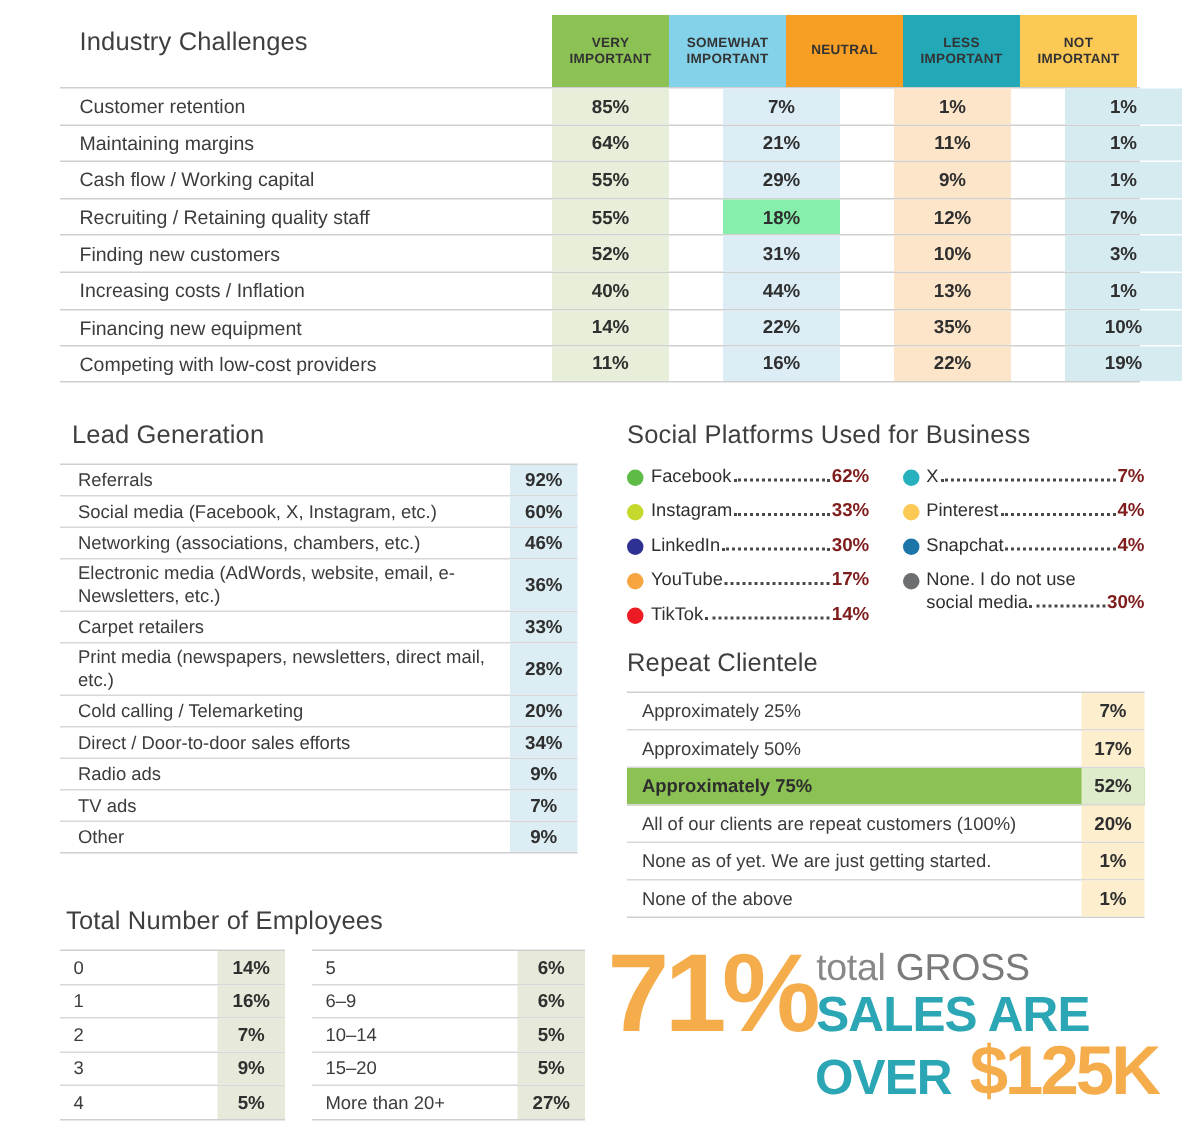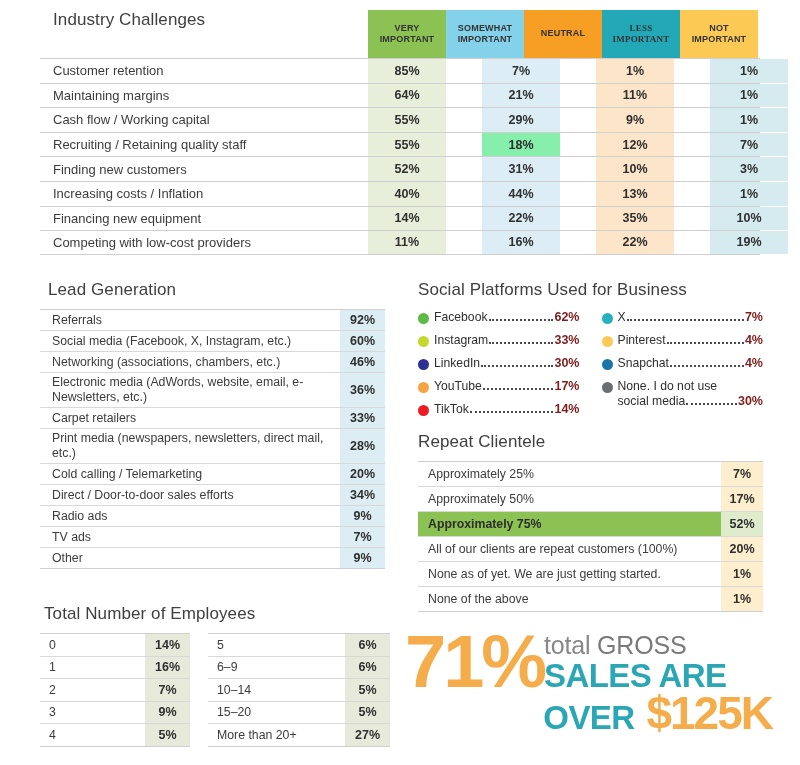--- a/index.html
+++ b/index.html
@@ -16,21 +16,21 @@
   
   .section-title {
     font-size: 17px;
     font-weight: 400;
     color: #3f3f3f;
     letter-spacing: .1px;
   }
 
   
   .challenges { position: absolute; left: 40px; top: 10px; width: 720px; }
-  .ch-head { display: flex; align-items: flex-start; height: 48px; }
+  .ch-head { display: flex; align-items: center; height: 48px; }
   .ch-head-title { flex: 0 0 328px; padding-bottom: 12px; padding-left: 13px; }
   .ch-head-cells { display: flex; height: 48px; }
   .ch-hcell {
     width: 78px; height: 48px;
     display: flex; align-items: center; justify-content: center;
     text-align: center;
     font-size: 9px; font-weight: 700; letter-spacing: .2px;
     line-height: 1.25;
     color: #333;
     text-transform: uppercase;
@@ -168,21 +168,21 @@
 
 <div class="page">
 
   <section class="challenges">
     <div class="ch-head">
       <div class="ch-head-title section-title">Industry Challenges</div>
       <div class="ch-head-cells" id="ch-head-cells">
           <div class="ch-hcell" style="background: rgb(140, 193, 83);">VERY IMPORTANT</div>
           <div class="ch-hcell" style="background: rgb(132, 210, 234);">SOMEWHAT IMPORTANT</div>
           <div class="ch-hcell" style="background: rgb(247, 158, 36);">NEUTRAL</div>
-          <div class="ch-hcell" style="background: rgb(35, 168, 183); font-family: Liberation Serif, serif;">LESS IMPORTANT</div>
+          <div class="ch-hcell" style="background: rgb(35, 168, 183);">LESS IMPORTANT</div>
           <div class="ch-hcell" style="background: rgb(253, 201, 85);">NOT IMPORTANT</div>
         </div>
     </div>
     <div id="ch-rows">
         <div class="ch-row">
           <div class="ch-label">Customer retention</div>
           <div class="ch-cells">
             <div class="ch-cell" style="background: rgb(231, 238, 218);">85%</div>
             <div class="ch-cell" style="background: rgb(220, 237, 246);">7%</div>
             <div class="ch-cell" style="background: rgb(252, 229, 201);">1%</div>

